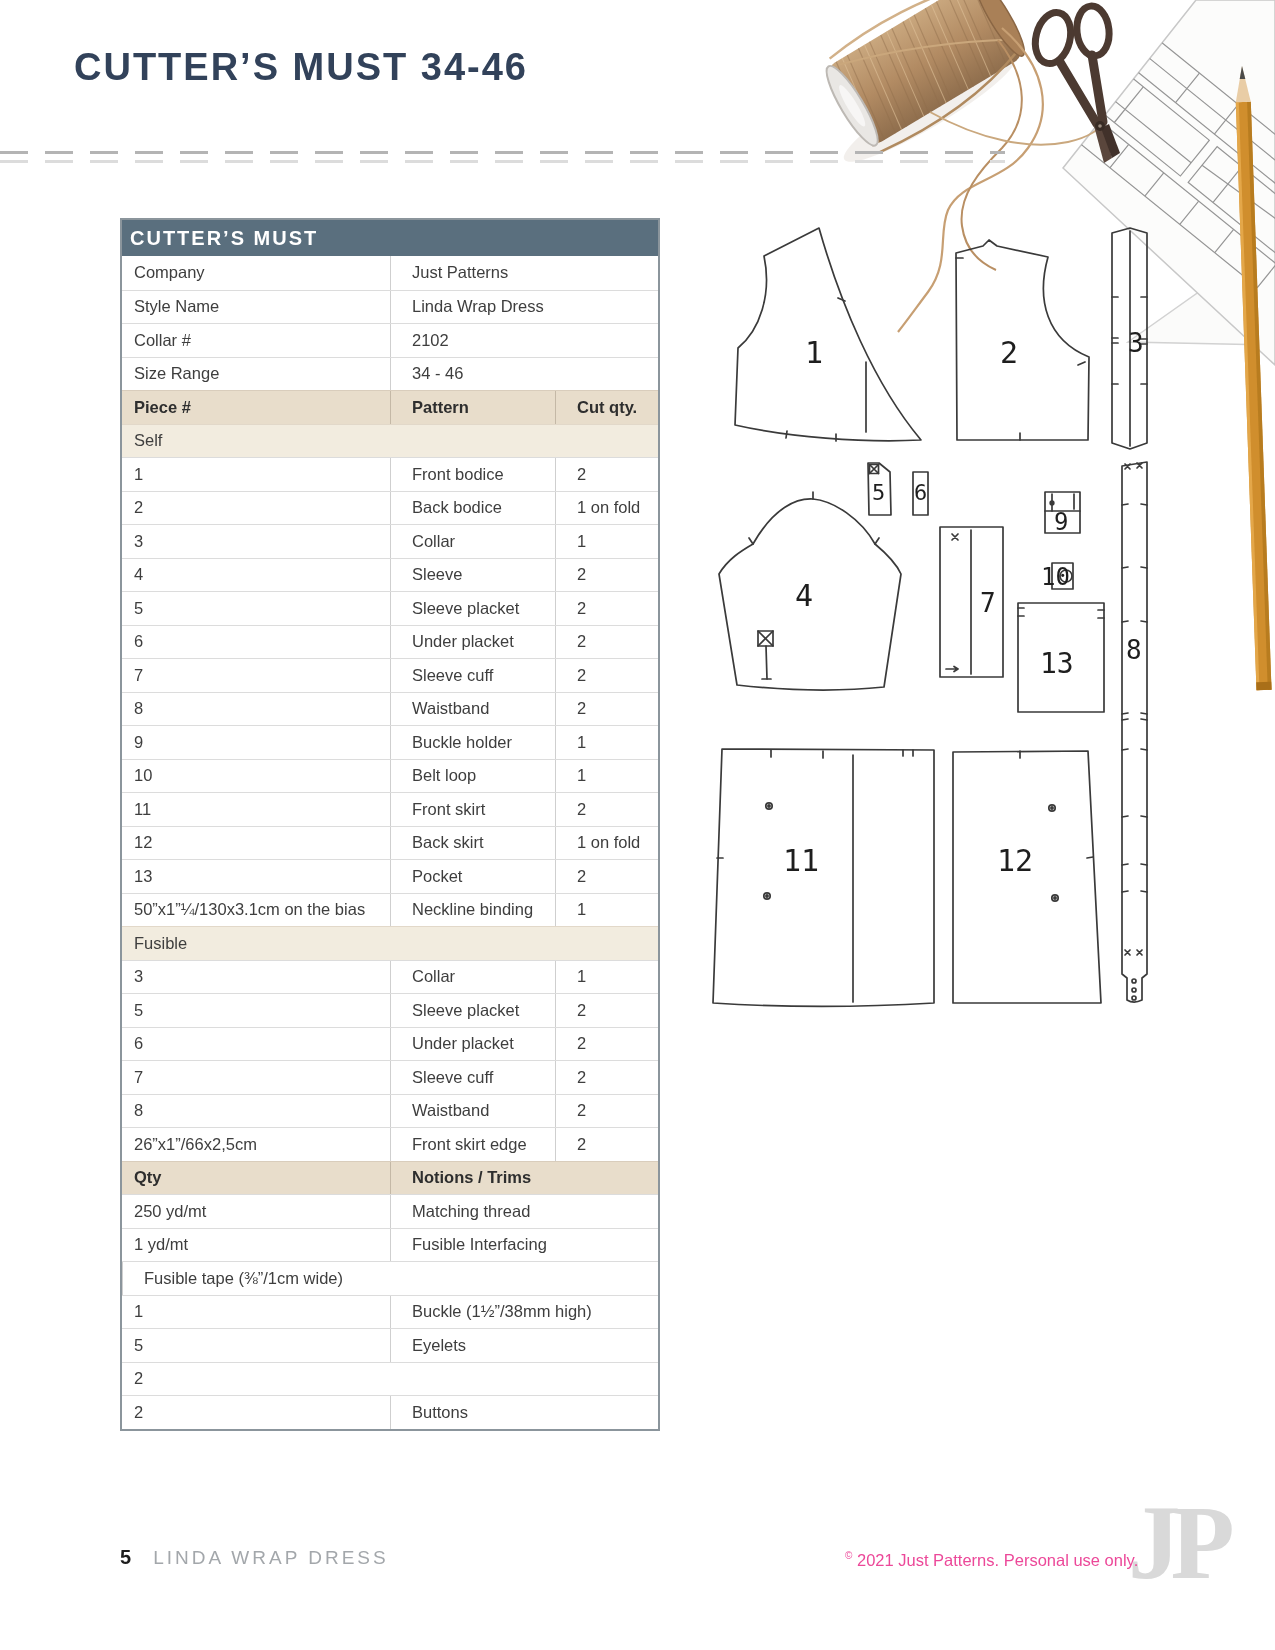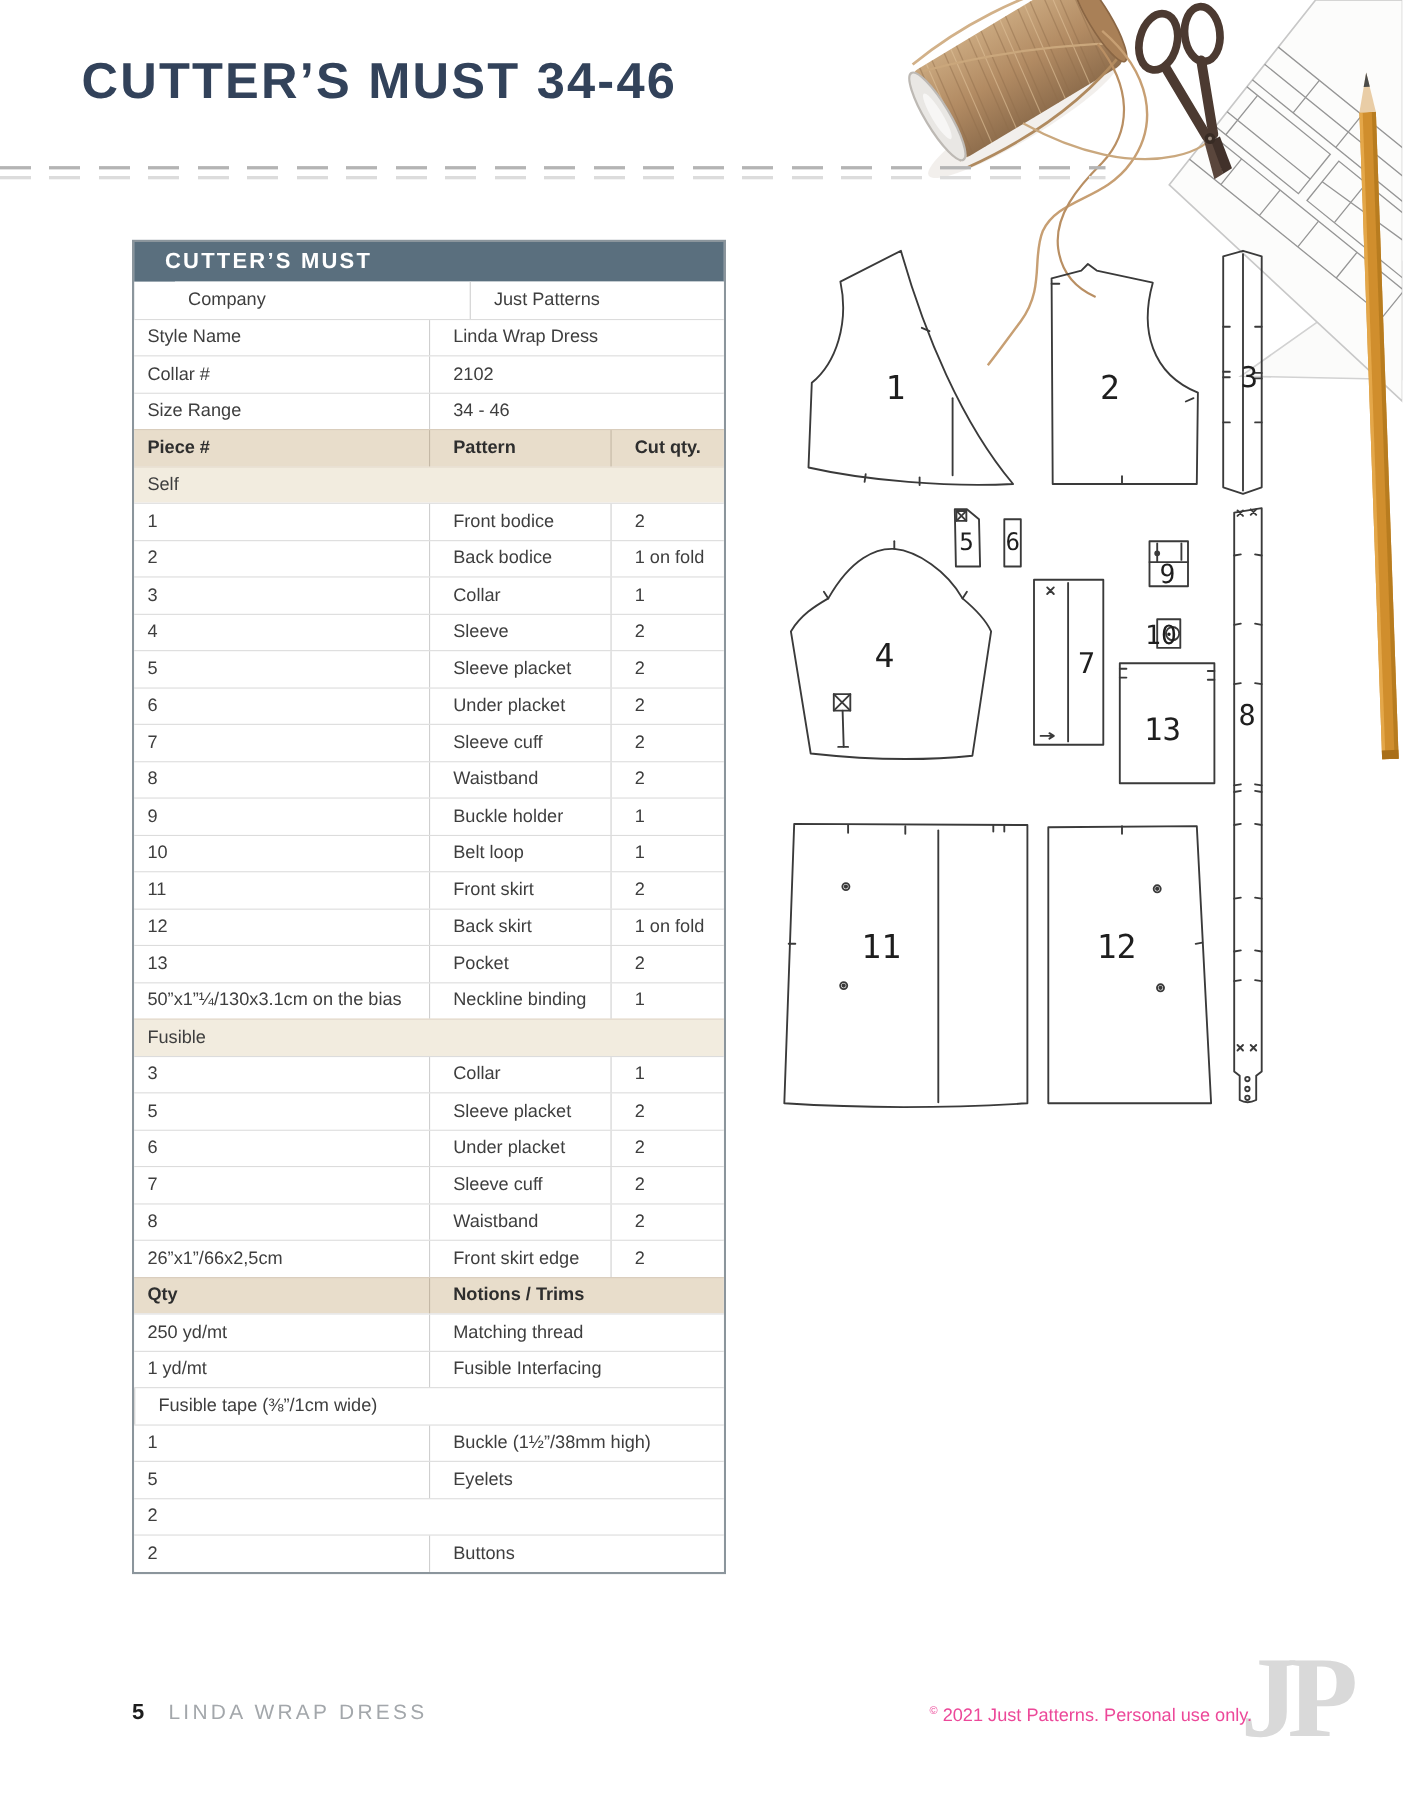--- a/index.html
+++ b/index.html
@@ -2,41 +2,41 @@
 <html><head>
 <meta charset="utf-8">
 <style>
   html,body{margin:0;padding:0;}
   body{
     width:1275px;height:1650px;position:relative;background:#ffffff;
     font-family:"Liberation Sans",sans-serif;overflow:hidden;
   }
   .page-title{
     position:absolute;left:74px;top:46px;
-    font-size:46px;font-weight:600;letter-spacing:2px;color:#32425a;
+    font-size:38px;font-weight:600;letter-spacing:2px;color:#32425a;
   }
   .dash-sep{position:absolute;left:0;top:151px;width:1005px;z-index:1;}
   .dash-row{height:3px;background:repeating-linear-gradient(90deg,#b4b4b4 0 28px,transparent 28px 45px);}
   .dash-row.light{margin-top:6px;background:repeating-linear-gradient(90deg,#dcdcdc 0 28px,transparent 28px 45px);}
   .art{position:absolute;left:0;top:0;z-index:0;}
 
   
   .cut-table{
     position:absolute;left:120px;top:218px;width:540px;z-index:2;
     border:2px solid #8b959c;box-sizing:border-box;background:#fff;
   }
   .tbl-header{
     height:36px;background:#5a6f7e;color:#ffffff;display:flex;align-items:center;
-    padding-left:28px;font-size:20px;font-weight:700;letter-spacing:2px;box-sizing:border-box;
+    padding-left:8px;font-size:20px;font-weight:700;letter-spacing:2px;box-sizing:border-box;
   }
   .row{
     display:grid;height:33.5px;box-sizing:border-box;border-top:1px solid #dcdcdc;
     font-size:16.5px;color:#3e3e3e;background:#fff;align-items:stretch;
   }
-  .row.first{border-top:none;margin-left:37px;}
+  .row.first{border-top:none;}
   .row.cols2{grid-template-columns:268px 1fr;}
   .row.cols3{grid-template-columns:268px 165px 1fr;}
   .row.cols1{grid-template-columns:1fr;text-align:center;}
   .cell{padding-left:12px;display:flex;align-items:center;box-sizing:border-box;}
   .cell.vline{border-left:1px solid #cfcfcf;padding-left:21px;}
   .row.sec-head{background:#e8ddcb;font-weight:700;color:#2e2e2e;border-top:1px solid #d9cdbc;text-align:center;}
   .row.sec-head .cell.vline{border-left:1px solid #c4b8a6;}
   .row.sub-head{background:#f2ecdf;border-top:1px solid #e2d8c9;}
 
   

